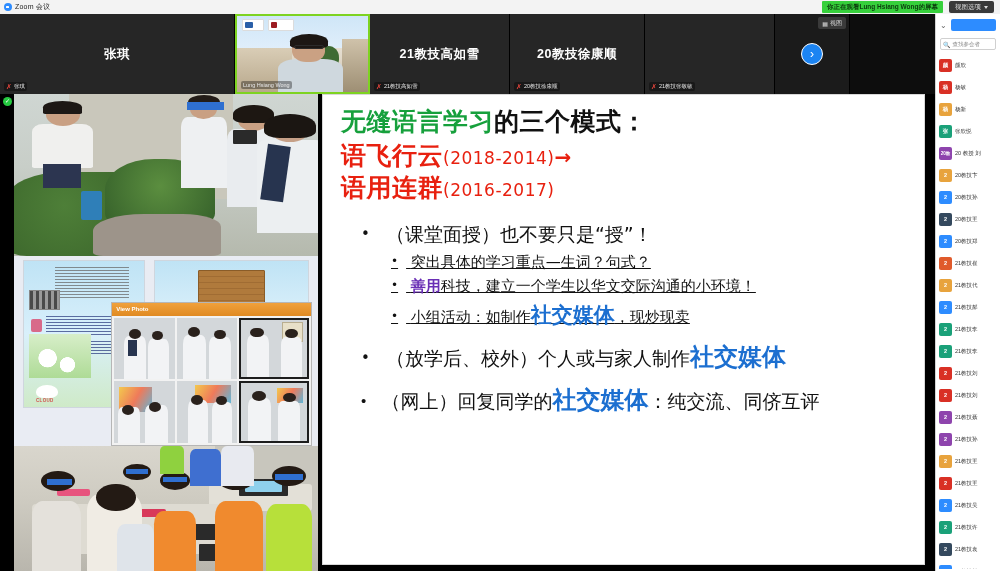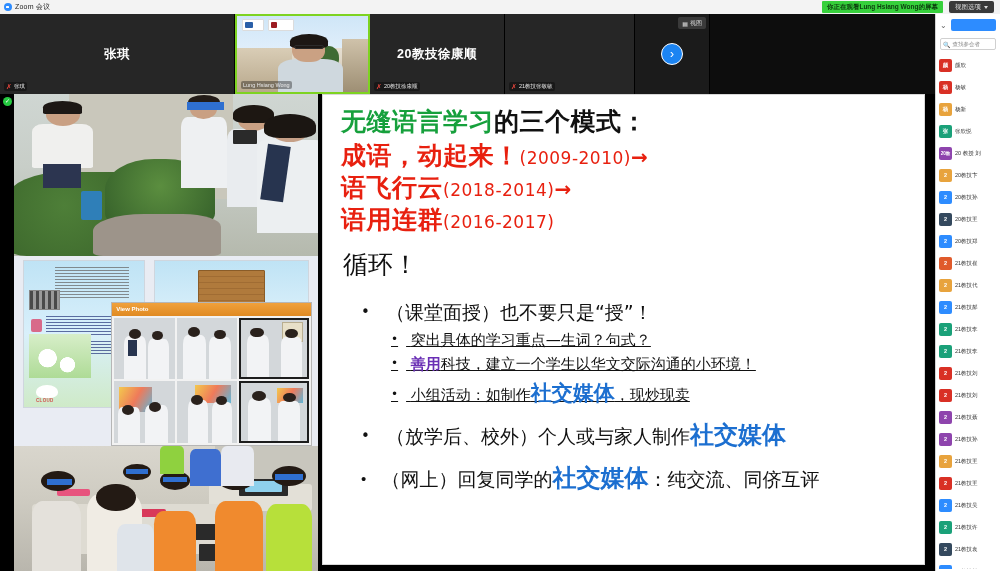--- a/index.html
+++ b/index.html
@@ -298,20 +298,27 @@
           <div class="vid-head"></div>
           <div class="vid-hair"></div>
           <div class="vid-glasses"></div>
         </div>
       </div>
       <span class="tile-badge">
         <span>Lung Hsiang Wong</span>
       </span>
     </div>
 
+    <div class="tile" style="width:140px">
+      <span class="tile-name-center">21教技高如雪</span>
+      <span class="tile-badge">
+        <span class="mute-ico">✗</span>
+        <span>21教技高如雪</span>
+      </span>
+    </div>
 
     <div class="tile" style="width:135px">
       <span class="tile-name-center">20教技徐康顺</span>
       <span class="tile-badge">
         <span class="mute-ico">✗</span>
         <span>20教技徐康顺</span>
       </span>
     </div>
 
     <div class="tile" style="width:130px">
@@ -480,33 +487,29 @@
         <div class="kid" style="left:48%;width:8%;height:22%;background:#8fd13f;border-radius:18% 18% 0 0;top:0;bottom:auto"></div>
       </div>
     </div>
 
     <div class="slide">
 
       <div class="line l-title">
         <span class="grn">无缝语言学习</span><span class="blk">的三个模式：</span>
       </div>
 
-      <div class="line l-red">
-        <span>成语，动起来！</span><span class="yr">(2009-2010)</span><span class="arrow">→</span>
-      </div>
 
       <div class="line l-red">
         <span>语飞行云</span><span class="yr">(2018-2014)</span><span class="arrow">→</span>
       </div>
 
       <div class="line l-red">
         <span>语用连群</span><span class="yr">(2016-2017)</span>
       </div>
 
-      <div class="line l-cycle">循环！</div>
 
       <div class="line b1 dot1">
         <span>（课堂面授）也不要只是“授”！</span>
       </div>
 
       <div class="line b2 dot2">
         <span>突出具体的学习重点—生词？句式？</span>
       </div>
 
       <div class="line b2 dot2">

